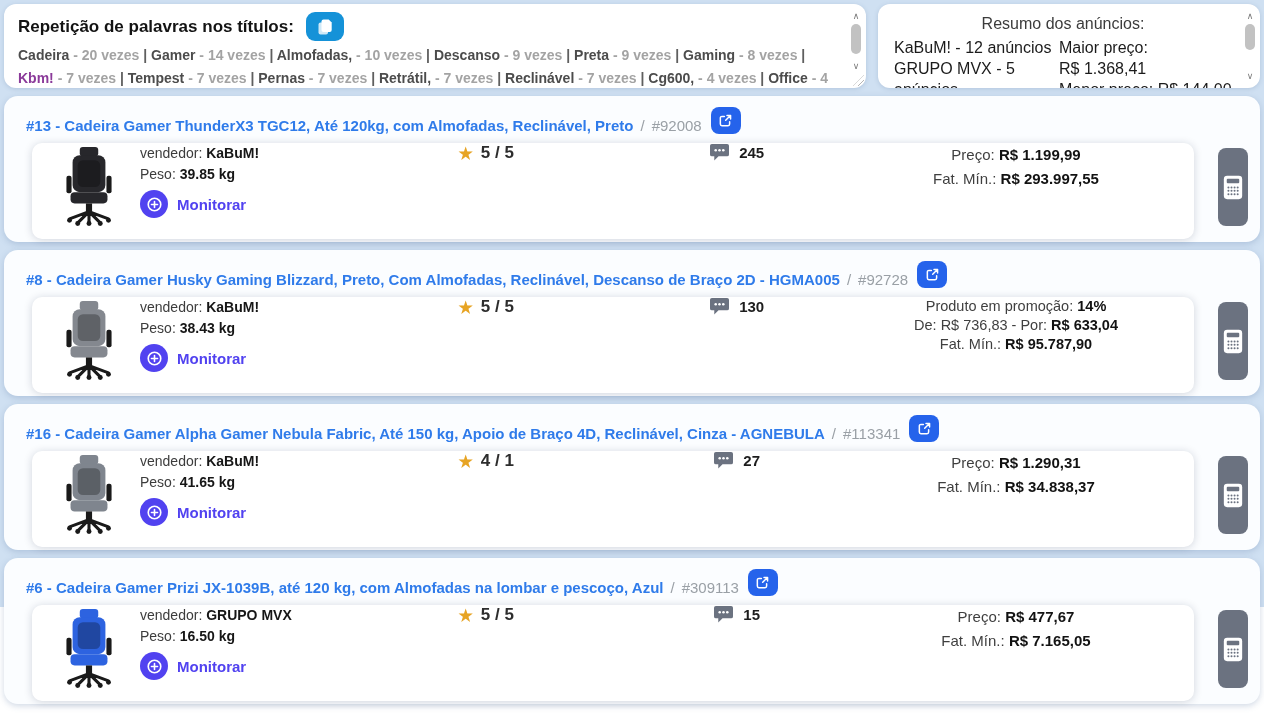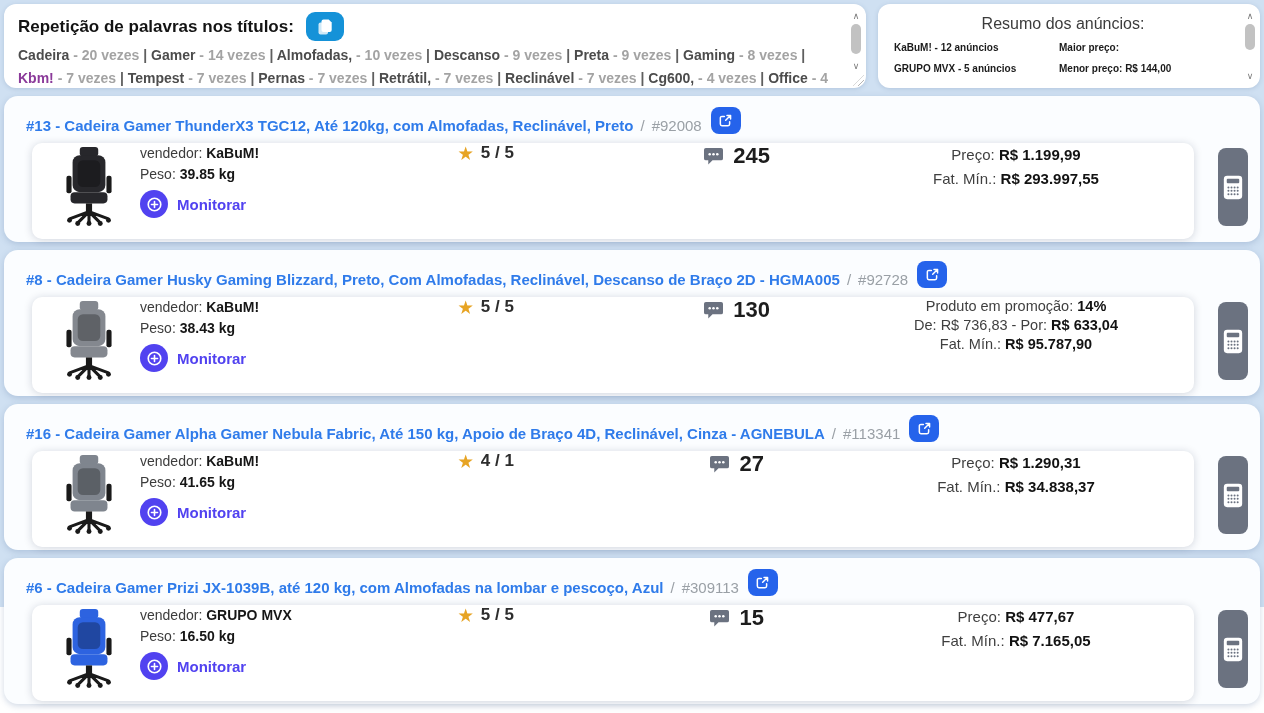--- a/index.html
+++ b/index.html
@@ -24,21 +24,21 @@
   .sb{position:absolute;right:3px;top:4px;width:14px;bottom:4px;}
   .sb-arrow{position:absolute;left:1px;width:12px;height:12px;font-size:9px;line-height:12px;
             text-align:center;color:#7a7a7a;}
   .sb-thumb{position:absolute;left:2px;width:10px;border-radius:5px;background:#c2c2c2;}
   .grip{position:absolute;right:2px;bottom:2px;width:11px;height:11px;
         background:repeating-linear-gradient(135deg,transparent 0 3px,#b5b5b5 3px 4px);
         clip-path:polygon(100% 0,100% 100%,0 100%);}
 
   .summary-panel{width:382px;padding:8px 28px 0 16px;}
   .sp-title{text-align:center;font-size:16px;color:#3c3c3c;line-height:24px;}
-  .sp-cols{display:flex;margin-top:1px;font-size:10px;font-weight:700;color:#1b1b1b;line-height:21px;}
+  .sp-cols{display:flex;margin-top:1px;font-size:16px;font-weight:400;color:#1b1b1b;line-height:21px;}
   .sp-left{width:165px;}
   .sp-right{flex:1;}
   .sp-block{display:block;}
 
   
   .card{position:relative;margin-top:8px;height:146px;background:#fbfdff;border-radius:14px;
         box-sizing:border-box;padding:11px 18px 0 16px;box-shadow:0 2px 6px rgba(90,120,160,.28);}
   .card-title-row{display:flex;align-items:flex-end;gap:7px;padding-left:6px;}
   .ptitle{font-size:15px;font-weight:600;color:#2f7bea;cursor:pointer;}
   .psep,.pid{font-size:15px;font-weight:500;color:#9aa0a6;}
@@ -53,21 +53,21 @@
   .info .bv{font-weight:700;color:#161616;}
   .monitor{display:flex;align-items:center;gap:9px;margin-top:5px;cursor:pointer;}
   .plus-circle{width:28px;height:28px;border-radius:50%;background:#5142f0;display:flex;
                align-items:center;justify-content:center;flex:0 0 auto;}
   .mon-label{color:#5142f0;font-size:15px;font-weight:600;}
 
   .rating{flex:1.1;display:flex;align-items:center;justify-content:center;gap:8px;
           font-size:17px;font-weight:600;color:#2d2d2d;}
   .star{color:#e7a424;font-size:16px;}
   .comments{flex:1;display:flex;align-items:center;justify-content:center;gap:9px;
-            font-size:22px;font-weight:700;color:#1d1d1d;}
+            font-size:15px;font-weight:700;color:#1d1d1d;}
   .price{flex:0 0 320px;text-align:center;font-size:15px;color:#3f3f3f;line-height:24px;}
   .price .bv{font-weight:700;color:#121212;}
   .price.promo{font-size:14.5px;line-height:19px;}
 
   .calc-tab{position:absolute;z-index:1;right:12px;top:52px;width:30px;height:78px;background:#6b7280;
             border-radius:8px;display:flex;align-items:center;justify-content:center;cursor:pointer;}
 </style>
 </head>
 <body>
 
@@ -94,20 +94,21 @@
 
     <div class="panel summary-panel">
       <div class="sp-title">Resumo dos anúncios:</div>
       <div class="sp-cols">
         <div class="sp-left">
           <div>KaBuM! - 12 anúncios</div>
           <div>GRUPO MVX - 5 anúncios</div>
         </div>
         <div class="sp-right">
           <span class="sp-block">Maior preço:</span>
+          <span class="sp-block">R$ 1.368,41</span>
           <span>Menor preço:</span>
           <span>R$ 144,00</span>
         </div>
       </div>
       <div class="sb">
         <div class="sb-arrow" style="top:2px">∧</div>
         <div class="sb-thumb" style="top:16px;height:26px"></div>
         <div class="sb-arrow" style="bottom:2px">∨</div>
       </div>
     </div>

